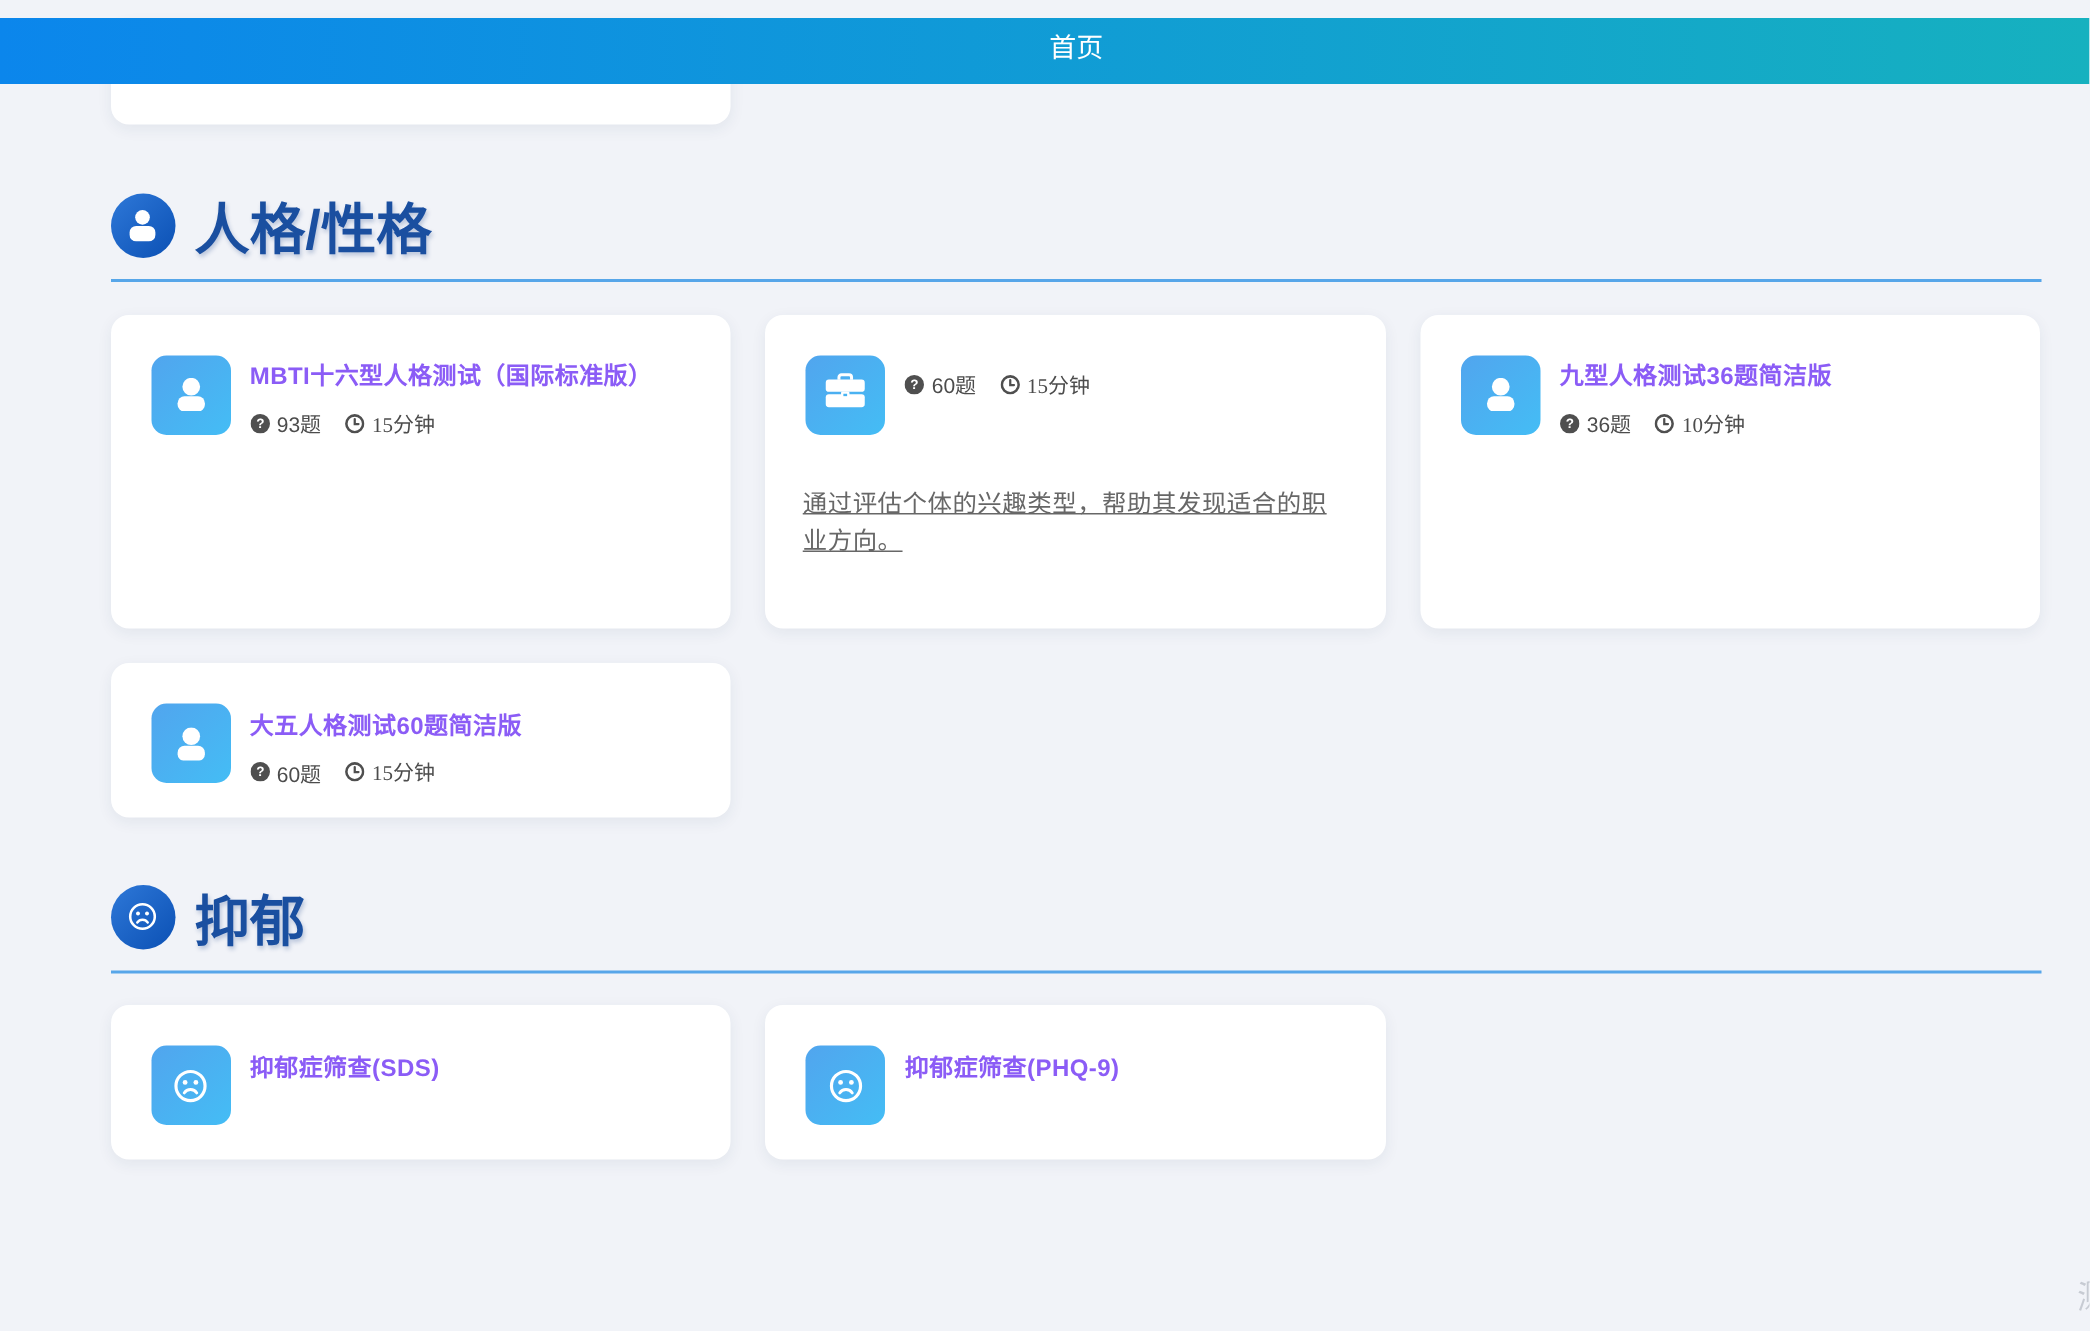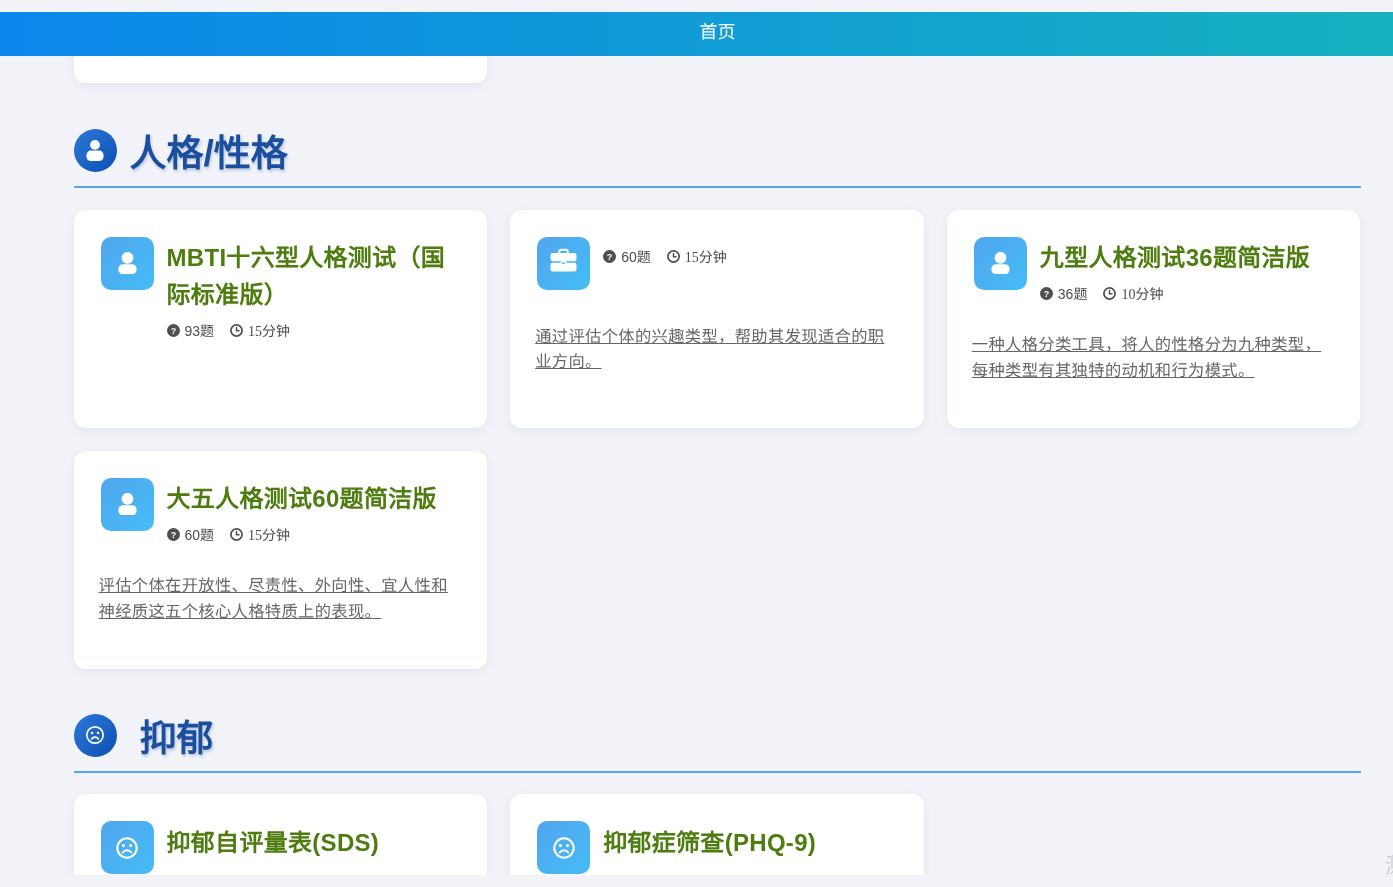--- a/index.html
+++ b/index.html
@@ -34,42 +34,42 @@
   width:43px; height:43px; border-radius:50%;
   background:linear-gradient(135deg,#2e78d8 0%,#0b50b4 100%);
   flex:none; display:flex; align-items:center; justify-content:center;
 }
 .sech .stitle {
   margin-left:13px; position:relative; top:3.5px; font-size:37px; font-weight:bold; color:#1a4fa0;
   line-height:43px;
   text-shadow:1px 2px 3px rgba(20,60,130,0.25);
 }
 .sech1 { margin-top:84.5px; }
-.sech2 { margin-top:45px;gap:10px; }
+.sech2 { margin-top:45px; }
 .grid {
   margin-top:21.5px;
   display:grid; grid-template-columns:repeat(3,1fr);
   column-gap:23px; row-gap:23px;
 }
 .grid2 { margin-top:21px; }
 .card {
   background:#fff; border-radius:12px;
   box-shadow:0 3px 10px rgba(30,60,90,0.07);
   padding:27px 26px 17.5px 27px;
 }
 .chead { display:flex; min-height:58px; }
 .cicon {
   flex:none; width:53px; height:53px; border-radius:10px;
   background:linear-gradient(135deg,#51a5ee 0%,#44bdf5 100%);
   display:flex; align-items:center; justify-content:center;
   margin-right:13px;
 }
 .tcol { min-width:0; padding-top:2.5px; }
 .ctitle {
-  font-size:24px; font-weight:bold; color:#4d7c0f; line-height:37px; letter-spacing:0.3px;
+  font-size:16px; font-weight:bold; color:#8b5cf6; line-height:26px; letter-spacing:0.3px;
 }
 .meta {
   margin-top:7px; height:20px; display:flex; align-items:center;
   font-size:14px; color:#4c4c4c;
 }
 .meta .mi { display:flex; align-items:center; }
 .meta .mi + .mi { margin-left:16px;font-family:Liberation Serif, serif; }
 .meta svg { margin-right:5px; }
 .desc {
   margin-top:29px; margin-bottom:27px; margin-left:-2px;
@@ -170,21 +170,20 @@
                   <circle cx="6.5" cy="6.5" r="6.5" fill="#4f4f4f"></circle>
                   <text x="6.5" y="9.6" font-size="9" font-weight="bold" fill="#fff" text-anchor="middle" font-family="Liberation Sans,sans-serif">?</text>
                 </svg>36题</span>
             <span class="mi"><svg width="13" height="13" viewBox="0 0 13 13">
                   <circle cx="6.5" cy="6.5" r="5.6" fill="none" stroke="#4f4f4f" stroke-width="1.7"></circle>
                   <path d="M6.5 3.4 V6.7 H9" fill="none" stroke="#4f4f4f" stroke-width="1.5" stroke-linecap="round"></path>
                 </svg>10分钟</span>
           </div>
         </div>
       </div>
-      <div class="desc">一种人格分类工具，将人的性格分为九种类型，每种类型有其独特的动机和行为模式。</div>
     </div>
 
     <div class="card">
       <div class="chead">
         <div class="cicon">
             <svg width="19" height="22" viewBox="0 0 19 22">
               <circle cx="9.5" cy="5.8" r="5.9" fill="#fff"></circle>
               <rect x="0.4" y="12.2" width="18.2" height="10.2" rx="4.6" fill="#fff"></rect>
             </svg>
           </div>
@@ -195,21 +194,20 @@
                   <circle cx="6.5" cy="6.5" r="6.5" fill="#4f4f4f"></circle>
                   <text x="6.5" y="9.6" font-size="9" font-weight="bold" fill="#fff" text-anchor="middle" font-family="Liberation Sans,sans-serif">?</text>
                 </svg>60题</span>
             <span class="mi"><svg width="13" height="13" viewBox="0 0 13 13">
                   <circle cx="6.5" cy="6.5" r="5.6" fill="none" stroke="#4f4f4f" stroke-width="1.7"></circle>
                   <path d="M6.5 3.4 V6.7 H9" fill="none" stroke="#4f4f4f" stroke-width="1.5" stroke-linecap="round"></path>
                 </svg>15分钟</span>
           </div>
         </div>
       </div>
-      <div class="desc">评估个体在开放性、尽责性、外向性、宜人性和神经质这五个核心人格特质上的表现。</div>
     </div>
     <div></div>
       <div></div>
   </div>
 
   <div class="sech sech2">
     <div class="circ">
       <svg width="20" height="20" viewBox="0 0 20 20">
           <circle cx="10" cy="10" r="8.2" fill="none" stroke="#fff" stroke-width="1.7"></circle>
           <circle cx="7" cy="8" r="1.3" fill="#fff"></circle>
@@ -225,21 +223,21 @@
       <div class="chead">
         <div class="cicon">
             <svg width="24" height="24" viewBox="0 0 24 24">
               <circle cx="12" cy="12" r="9.7" fill="none" stroke="#fff" stroke-width="2.1"></circle>
               <circle cx="8.4" cy="9.6" r="1.6" fill="#fff"></circle>
               <circle cx="15.6" cy="9.6" r="1.6" fill="#fff"></circle>
               <path d="M7.8 16.6 a5 5 0 0 1 8.4 0" fill="none" stroke="#fff" stroke-width="1.9" stroke-linecap="round"></path>
             </svg>
           </div>
         <div class="tcol">
-          <div class="ctitle">抑郁自评量表(SDS)</div>
+          <div class="ctitle">抑郁症筛查(SDS)</div>
 
         </div>
       </div>
 
     </div>
 
     <div class="card">
       <div class="chead">
         <div class="cicon">
             <svg width="24" height="24" viewBox="0 0 24 24">

